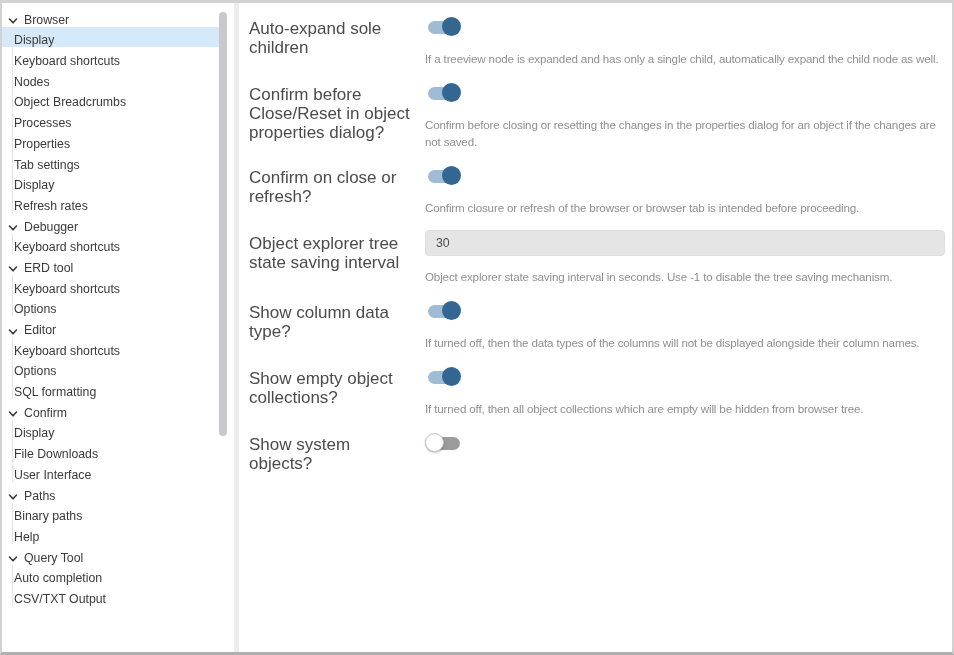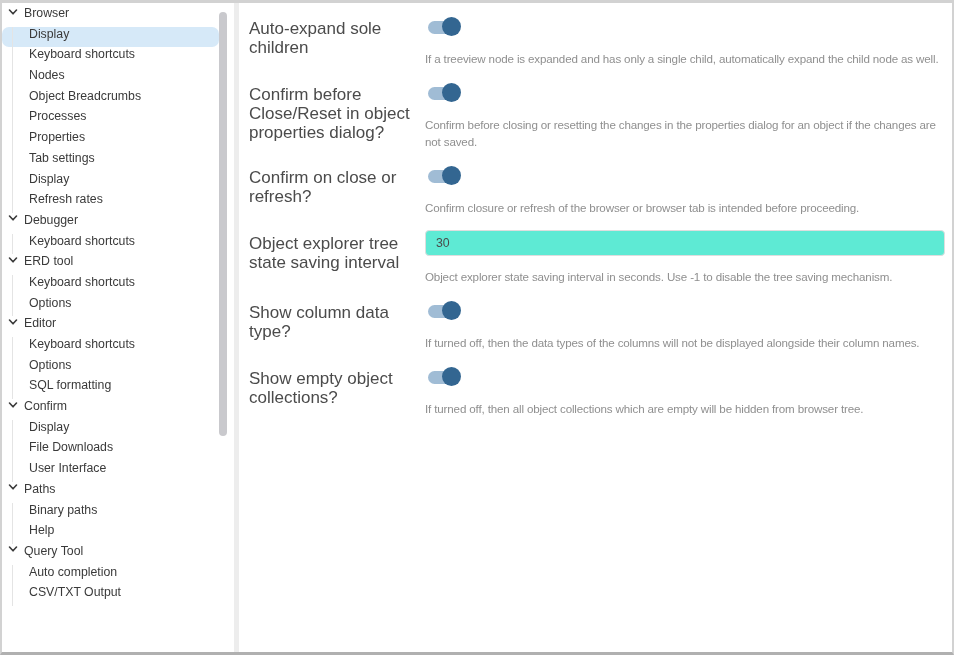--- a/index.html
+++ b/index.html
@@ -23,29 +23,29 @@
     flex: 0 0 237px;
     position: relative;
     background: #ffffff;
     border-right: 5px solid #ededed;
     padding-top: 3px;
     overflow: hidden;
   }
   .tree-row {
     height: 20.7px;
     display: flex;
-    align-items: flex-start;
+    align-items: flex-end;
     font-size: 12.3px;
     color: #3a3a3a;
     cursor: pointer;
     white-space: nowrap;
     margin-right: 15px;
   }
   .tree-row.root { padding-left: 5px; }
-  .tree-row.child { padding-left: 27px; position: relative; border-radius: 7px; }
+  .tree-row.child { padding-left: 12px; position: relative; }
   .tree-row.child::before {
     content: '';
     position: absolute;
     left: 10px; top: 0; bottom: 0;
     border-left: 1px solid #e4e4e4;
   }
   .tree-row.selected { background: #d6e9f8; }
   .chevron {
     width: 11px; height: 11px;
     margin-right: 6px;
@@ -123,21 +123,21 @@
     width: 100%;
     height: 26px;
     margin-top: 2px;
     border: 1px solid #dedede;
     border-radius: 4px;
     padding: 12px 10px;
     font-family: "Liberation Sans", sans-serif;
     font-size: 12.3px;
     color: #4b4b4b;
     outline: none;
-    background: #5eead4;
+    background: #e5e5e5;
   }
 </style>
 </head>
 <body>
 
 <div class="window">
   <div class="sidebar">
     <div id="tree">
         <div class="tree-row root">
           <span class="chevron">
@@ -312,14 +312,23 @@
       <div class="setting-row">
         <div class="setting-label">Show empty object collections?</div>
         <div class="setting-control">
           <span class="toggle on" role="switch" aria-checked="true">
             <span class="track"></span>
             <span class="thumb"></span>
           </span>
           <div class="setting-help">If turned off, then all object collections which are empty will be hidden from browser tree.</div>
         </div>
       </div>
+      <div class="setting-row">
+        <div class="setting-label">Show system objects?</div>
+        <div class="setting-control">
+          <span class="toggle off" role="switch" aria-checked="false">
+            <span class="track"></span>
+            <span class="thumb"></span>
+          </span>
+        </div>
+      </div>
     </div>
 </div>
 
 </body></html>

